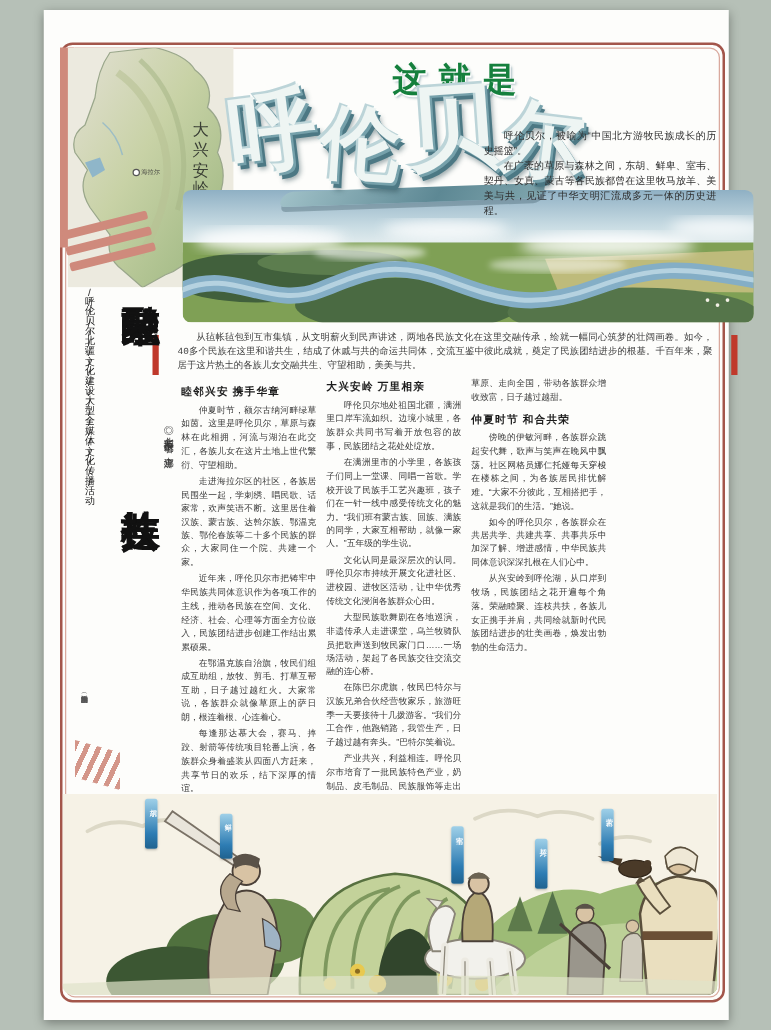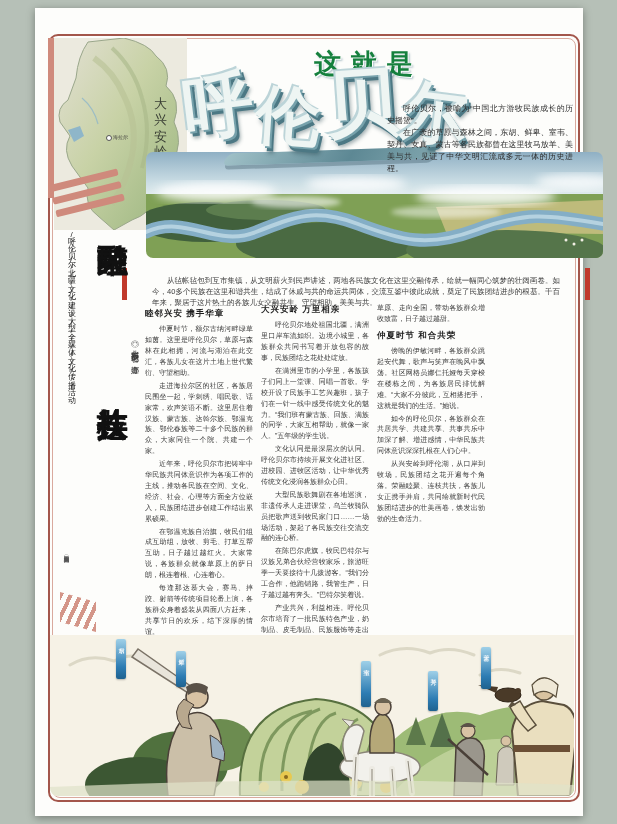--- a/index.html
+++ b/index.html
@@ -64,21 +64,21 @@
   .photo{position:absolute;left:111px;top:144px;width:457px;height:106px;border-radius:7px;overflow:hidden;z-index:4;}
   
   .standfirst{position:absolute;left:85px;top:258px;width:472px;height:40px;z-index:3;}
   .red-bar{position:absolute;top:2px;width:5px;height:32px;background:#c0392b;}
   .red-bar.left{left:2px;}
   .red-bar.right{right:2px;}
   .standfirst .txt{
     position:absolute;left:22px;right:22px;top:0;
     font-size:7.5px;line-height:1.45;color:#3c3c3c;text-align:justify;
   }
-  .standfirst .txt p{margin:10px;text-indent:2em;}
+  .standfirst .txt p{margin:0;text-indent:2em;font-family:Liberation Mono, monospace;}
   
   .vkicker{
     position:absolute;left:30px;top:222px;height:316px;z-index:3;
     writing-mode:vertical-rl;text-orientation:upright;
     font-size:8px;letter-spacing:-0.5px;color:#222;overflow:hidden;
   }
   .vheadline{
     position:absolute;left:60px;z-index:3;writing-mode:vertical-rl;text-orientation:upright;
     font-family:"Liberation Serif",serif;font-weight:900;font-size:31px;line-height:1.1;color:#111;
   }

